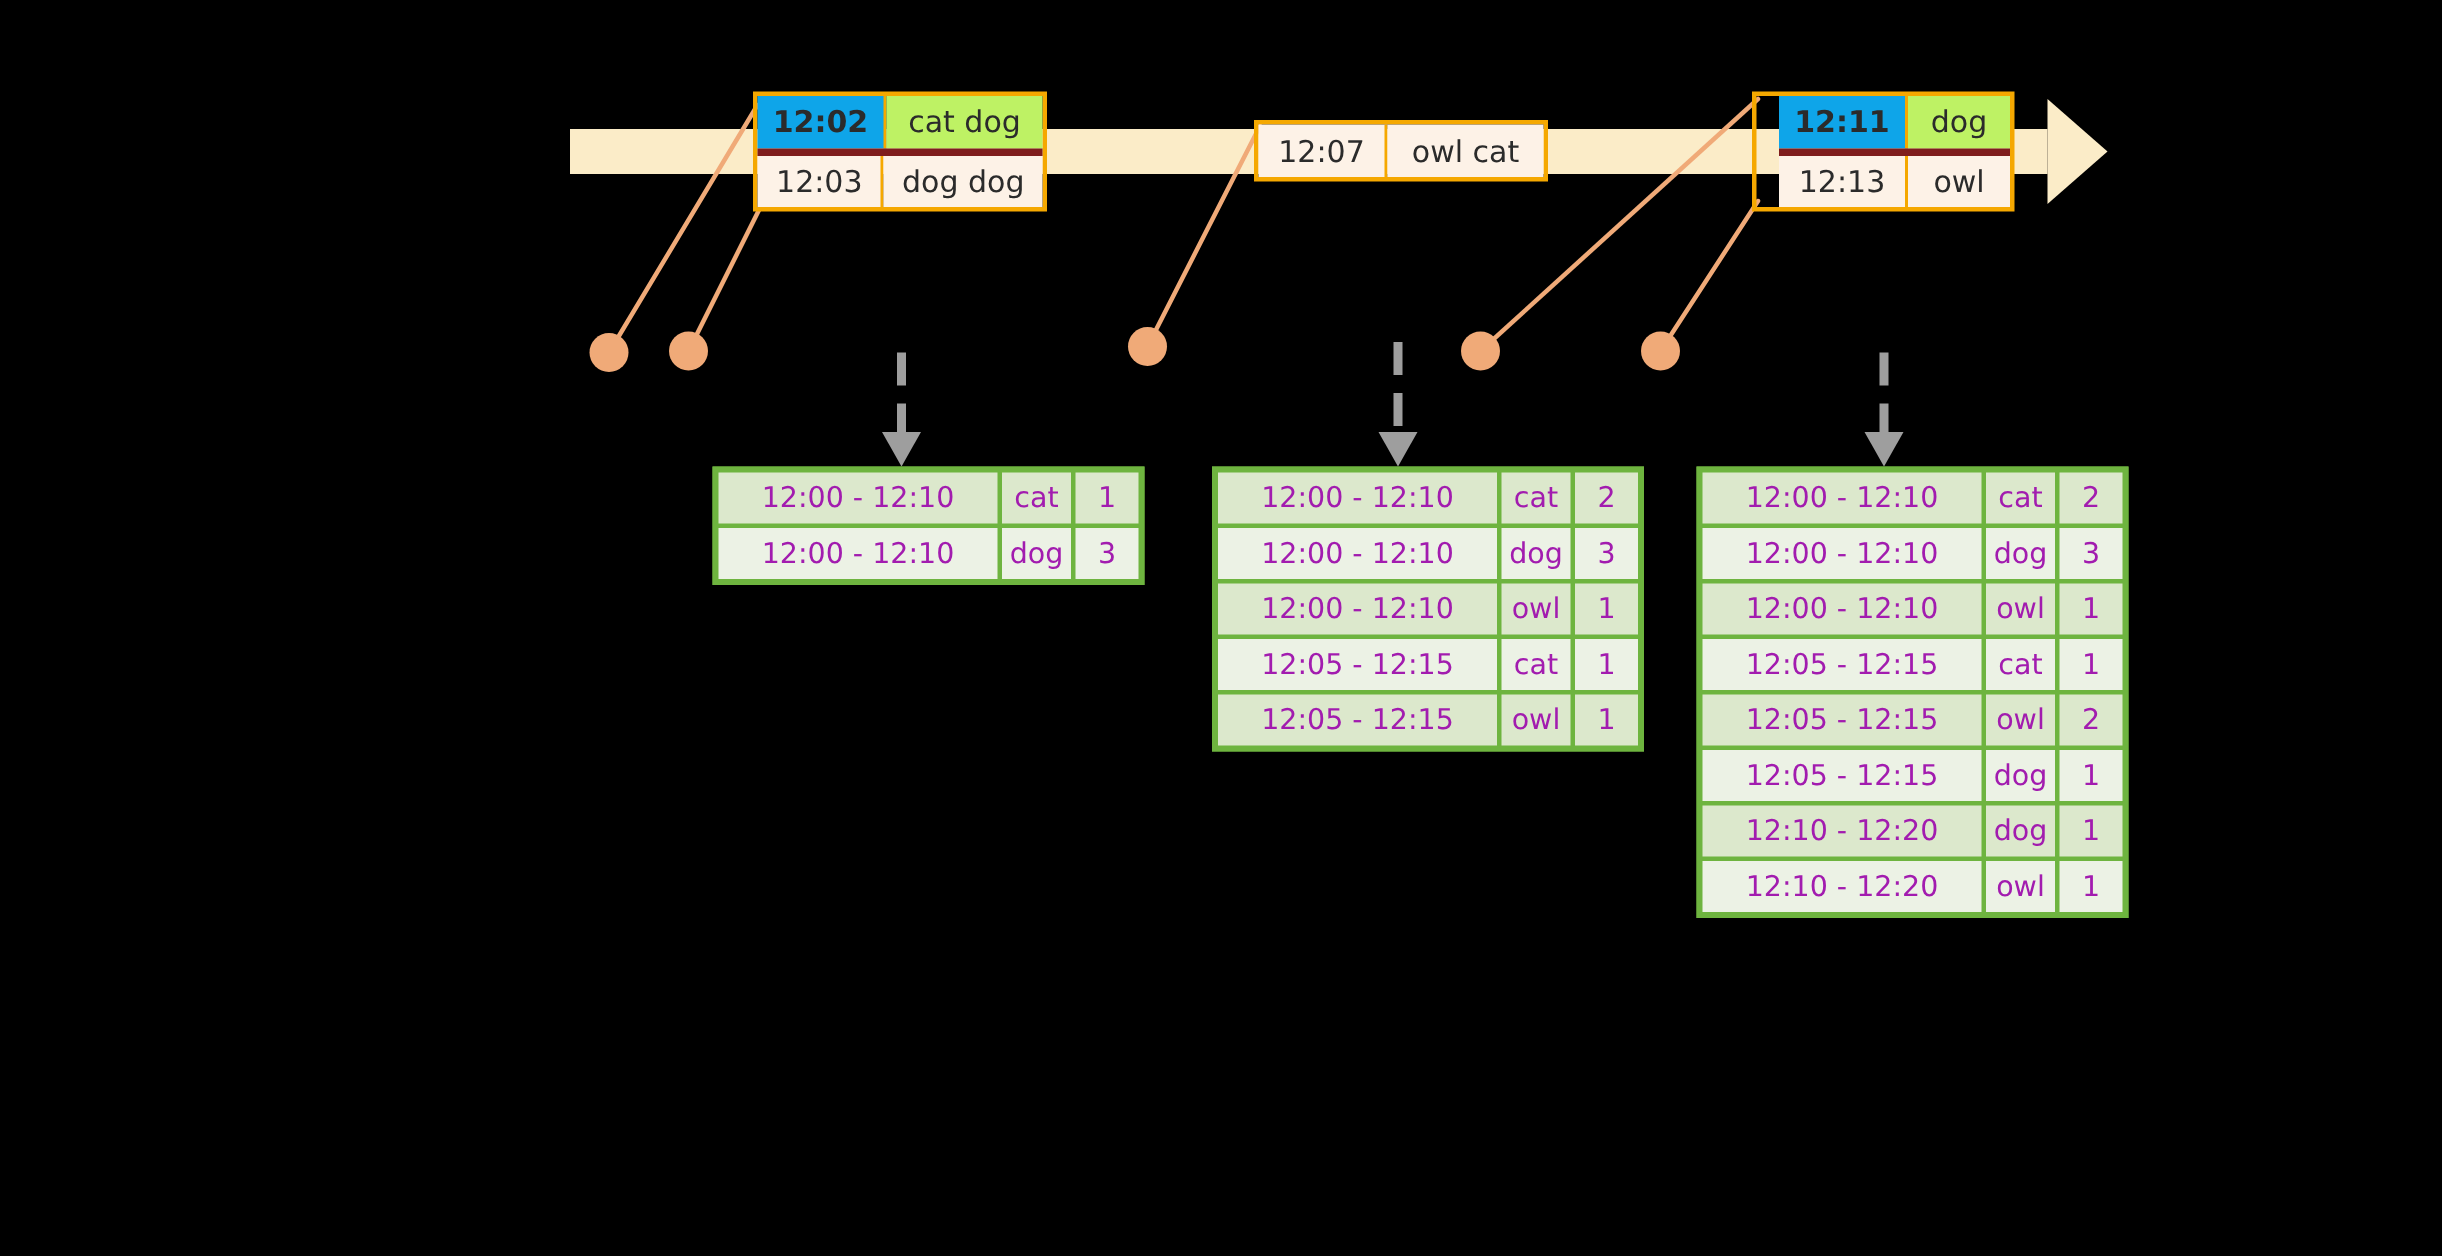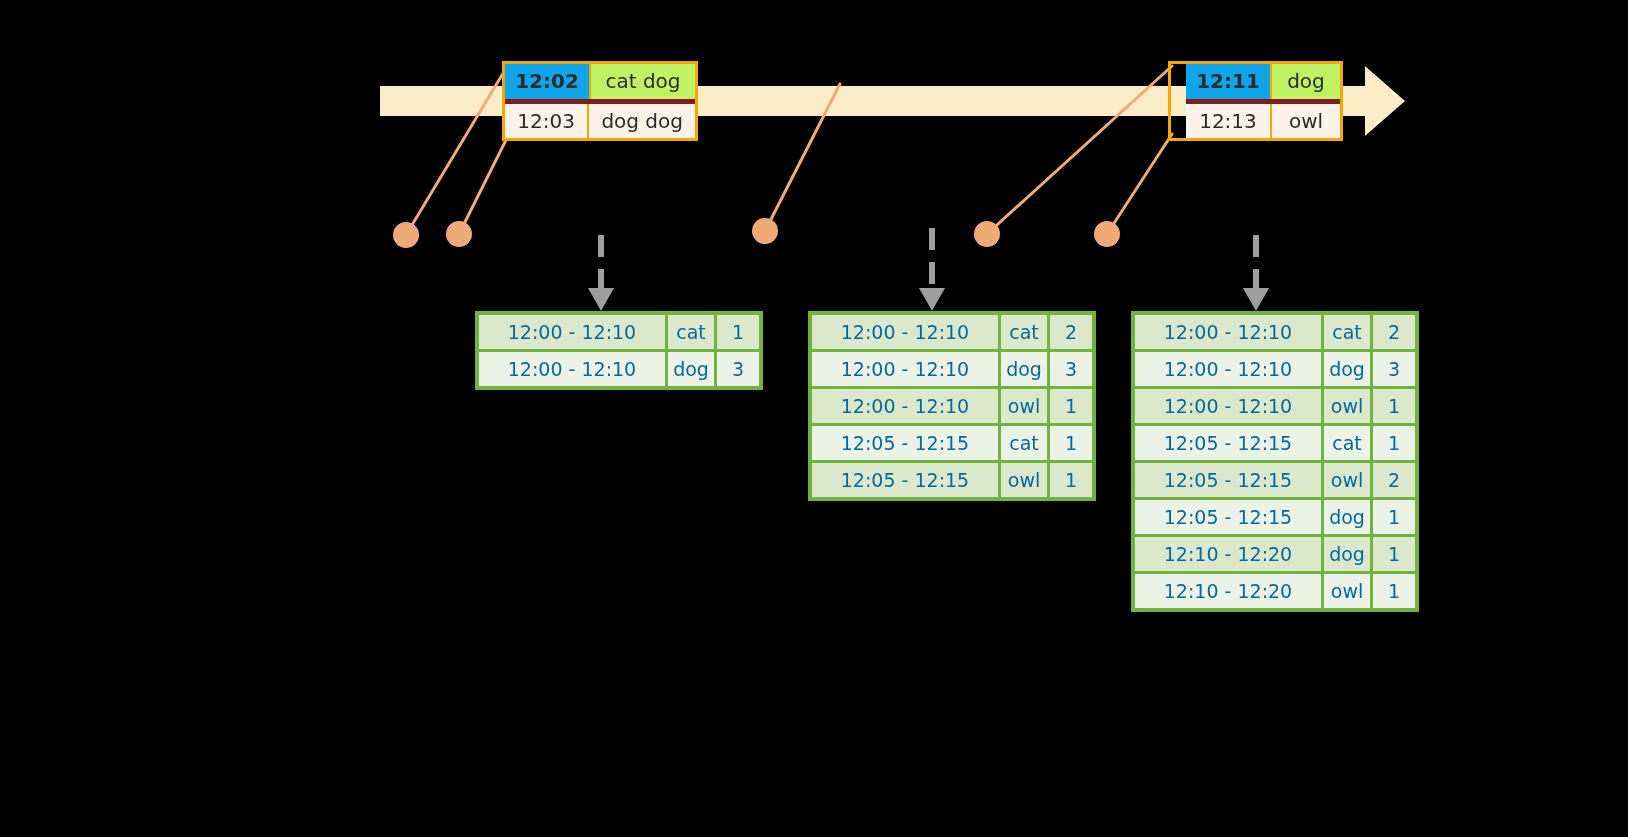--- a/index.html
+++ b/index.html
@@ -24,21 +24,21 @@
   .shade-a .evt-words{background:#bef264;}
   .shade-b .evt-time{background:#FDF2E7;}
   .shade-b .evt-words{background:#FDF2E7;}
 
   
   .gtable{position:absolute;border:4px solid #6EB43F;box-sizing:border-box;
           background:#6EB43F;display:flex;flex-direction:column;gap:3px;
           padding:0;}
   .grow{display:flex;gap:3px;height:34px;}
   .gcell{display:flex;align-items:center;justify-content:center;
-         font-size:19px;color:#0369a1;white-space:nowrap;}
+         font-size:19px;color:#a21caf;white-space:nowrap;}
   .c-window{width:186px;}
   .c-key{width:46px;}
   .c-val{width:42px;}
   .tone-a .gcell{background:#DCE8CC;}
   .tone-b .gcell{background:#ECF2E5;}
 </style>
 </head>
 <body>
 
 <div id="stage">
@@ -82,20 +82,26 @@
     <div class="evt-row shade-a">
       <span class="evt-time">12:02</span>
       <span class="evt-words">cat dog</span>
     </div>
     <div class="evt-row shade-b">
       <span class="evt-time">12:03</span>
       <span class="evt-words">dog dog</span>
     </div>
   </div>
 
+  <div class="evt-box" style="left:836px;top:80px;width:196px;height:41px;">
+    <div class="evt-row shade-b">
+      <span class="evt-time">12:07</span>
+      <span class="evt-words">owl cat</span>
+    </div>
+  </div>
 
   <div class="evt-box" style="left:1168px;top:61px;width:175px;height:80px;padding-left:15px;">
     <div class="evt-row shade-a">
       <span class="evt-time">12:11</span>
       <span class="evt-words">dog</span>
     </div>
     <div class="evt-row shade-b">
       <span class="evt-time">12:13</span>
       <span class="evt-words">owl</span>
     </div>

